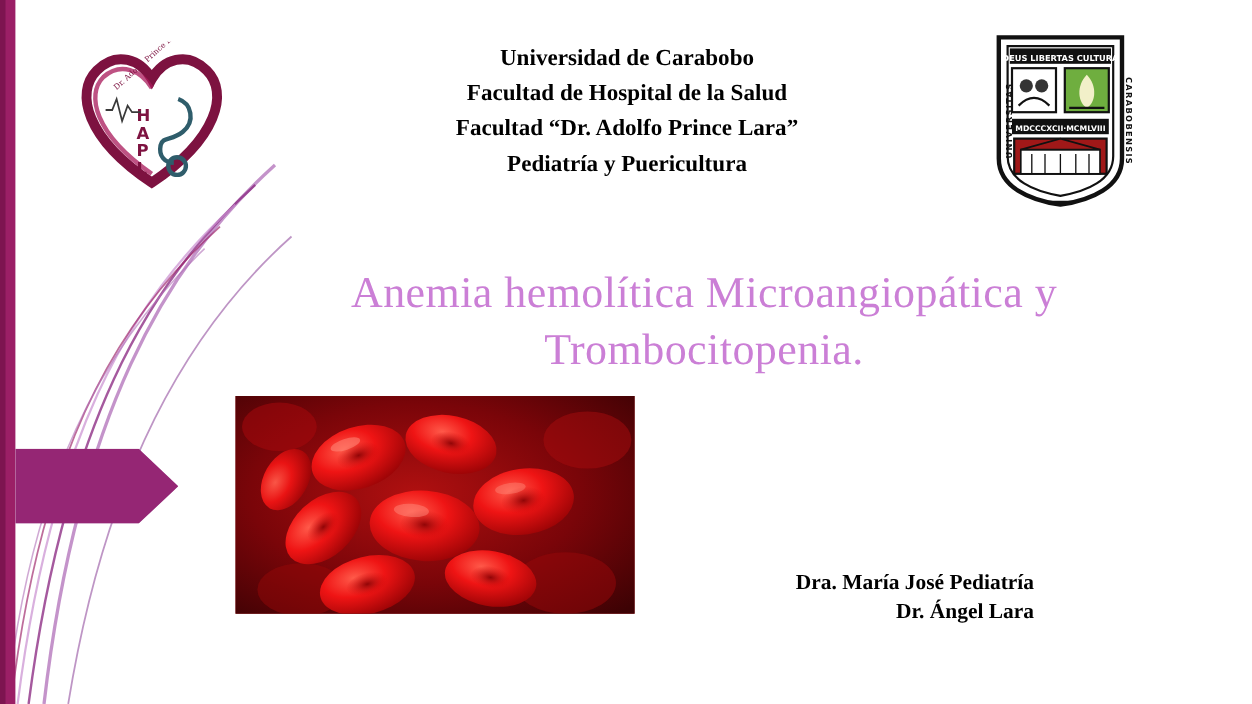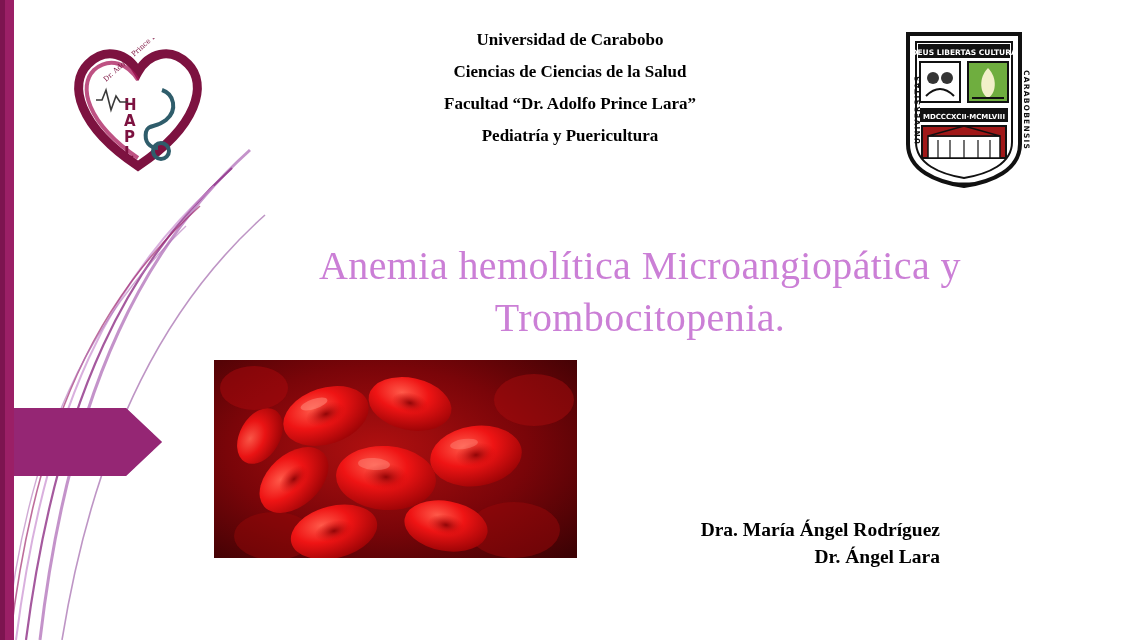--- a/index.html
+++ b/index.html
@@ -67,25 +67,25 @@
     left: 898px;
     top: 24px;
     width: 132px;
     height: 166px;
   }
 
   
   .header-text {
     position: absolute;
     left: 290px;
-    top: 24px;
+    top: 36px;
     width: 560px;
     text-align: center;
     font-weight: bold;
-    font-size: 17px;
+    font-size: 21px;
     line-height: 32px;
     color: #000000;
   }
 
   
   .title {
     position: absolute;
     left: 180px;
     top: 240px;
     width: 920px;
@@ -182,21 +182,21 @@
       <line x1="80" y1="116" x2="80" y2="134"></line>
       <line x1="92" y1="116" x2="92" y2="134"></line>
     </g>
     <text x="22" y="120" transform="rotate(-90 22 120)" font-family="DejaVu Sans, sans-serif" font-size="7.5" font-weight="bold" fill="#111111" letter-spacing="1.2">UNIVERSITAS</text>
     <text x="126" y="46" transform="rotate(90 126 46)" font-family="DejaVu Sans, sans-serif" font-size="7.5" font-weight="bold" fill="#111111" letter-spacing="1.2">CARABOBENSIS</text>
     <path d="M54 160 h24" stroke="#111111" stroke-width="3"></path>
   </svg>
 
   <div class="header-text">
     <div>Universidad de Carabobo</div>
-    <div>Ciencias de Ciencias de la Salud</div>
+    <div>Facultad de Hospital de la Salud</div>
     <div>Facultad “Dr. Adolfo Prince Lara”</div>
     <div>Pediatría y Puericultura</div>
   </div>
 
   <div class="title">
     <div>Anemia hemolítica Microangiopática y</div>
     <div>Trombocitopenia.</div>
   </div>
 
   <div class="blood-img">
@@ -256,17 +256,17 @@
         <ellipse cx="46" cy="76" rx="30" ry="20" fill="url(#cell)" transform="rotate(-60 46 76)" opacity="0.95"></ellipse>
       </g>
 
       <ellipse cx="100" cy="44" rx="14" ry="5" fill="#ff8f80" opacity="0.5" transform="rotate(-18 100 44)"></ellipse>
       <ellipse cx="160" cy="104" rx="16" ry="6" fill="#ff8f80" opacity="0.45" transform="rotate(4 160 104)"></ellipse>
       <ellipse cx="250" cy="84" rx="14" ry="5" fill="#ff8f80" opacity="0.4" transform="rotate(-8 250 84)"></ellipse>
     </svg>
   </div>
 
   <div class="authors">
-    <div>Dra. María Ángel Rodríguez</div>
+    <div>Dra. María José Pediatría</div>
     <div>Dr. Ángel Lara</div>
   </div>
 
 </div>
 
 </body></html>

